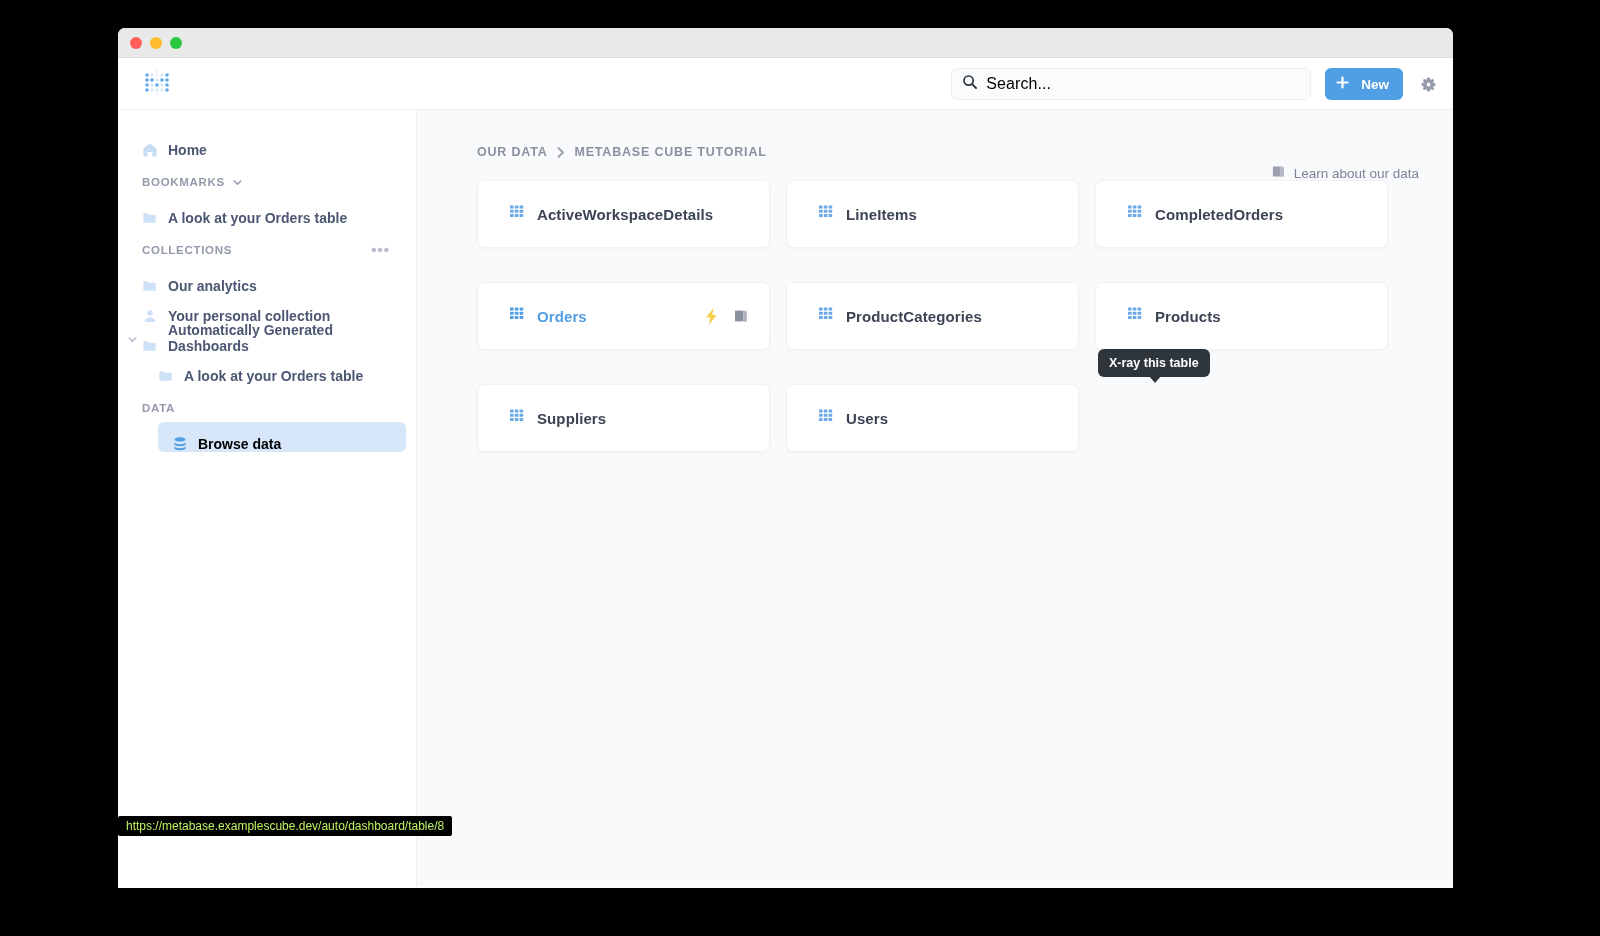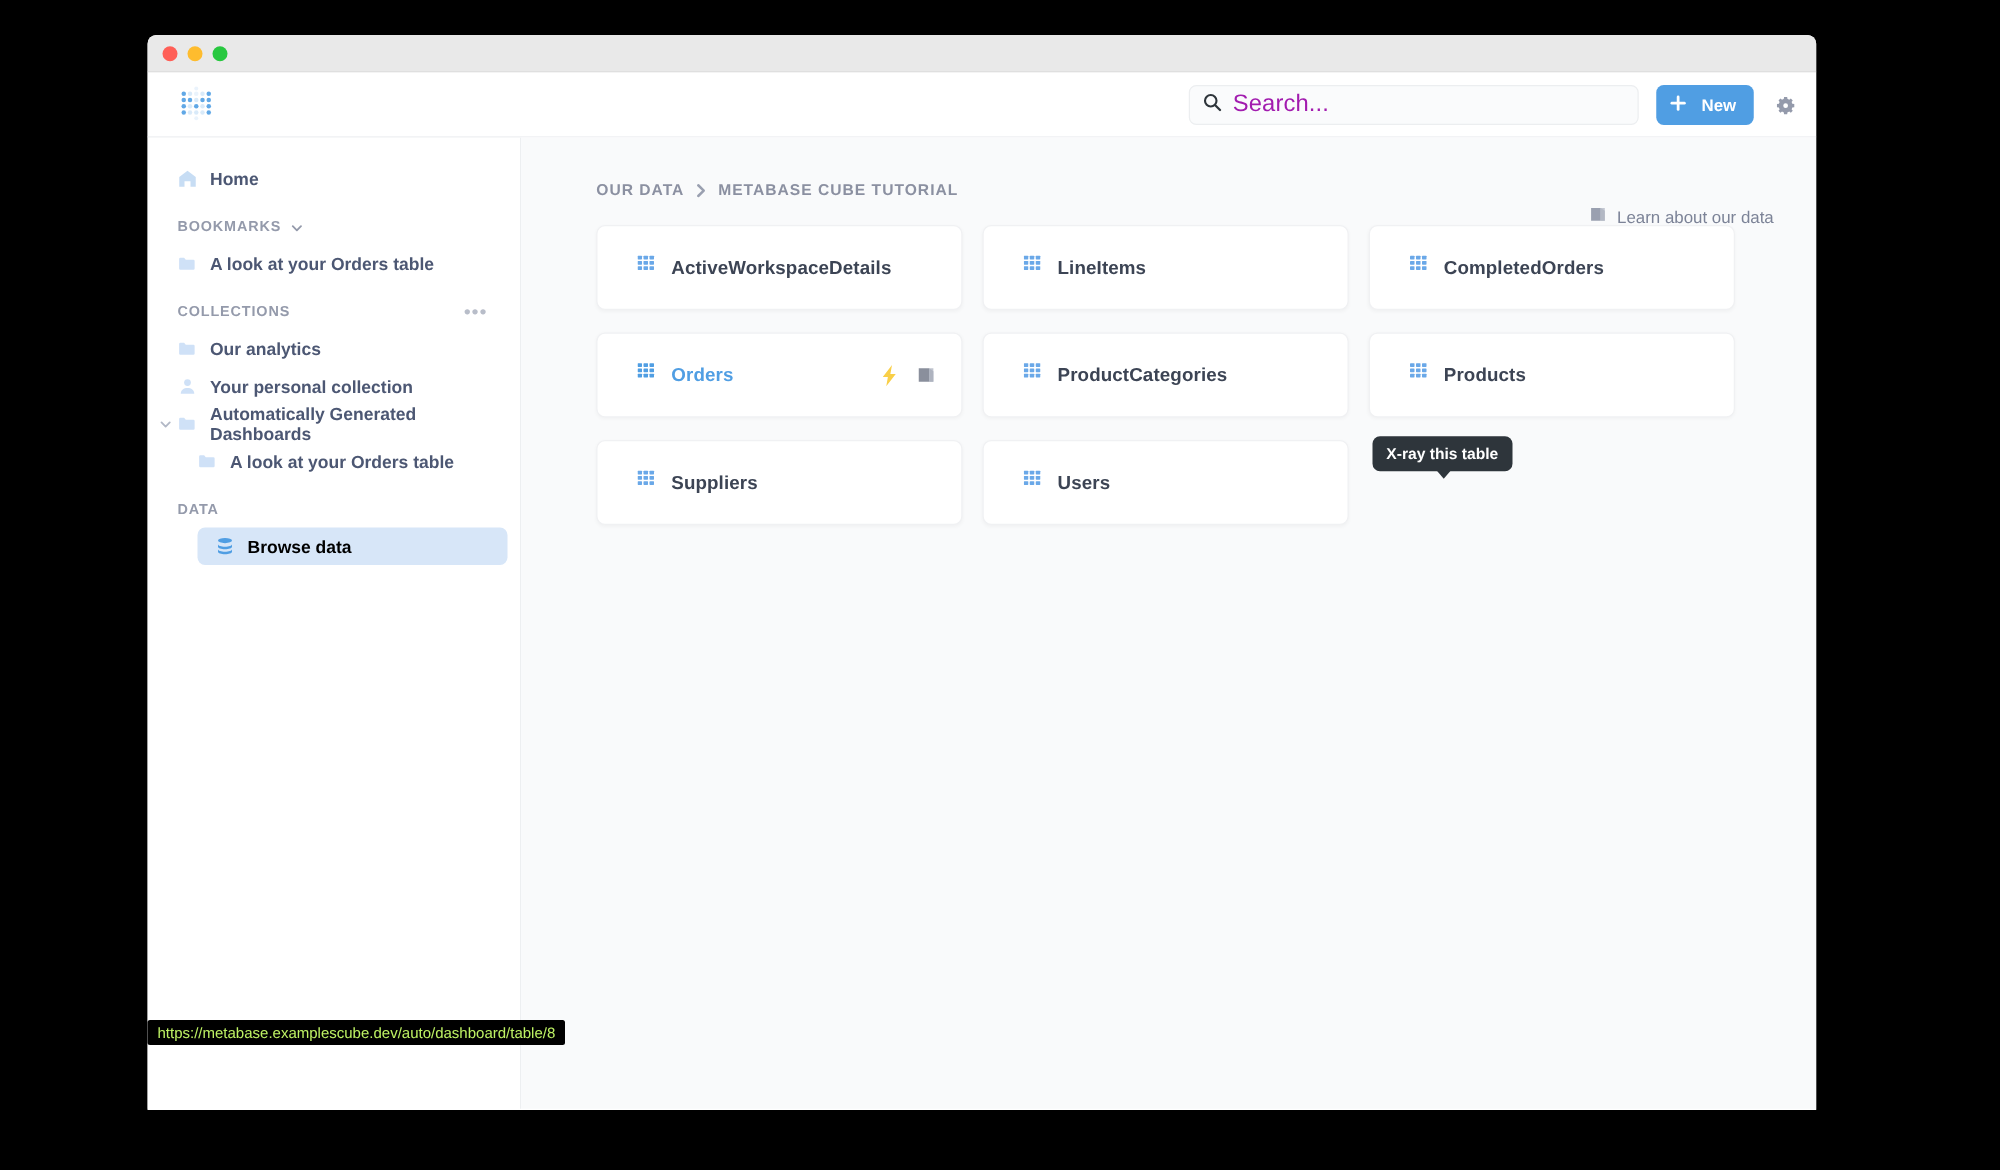--- a/index.html
+++ b/index.html
@@ -48,21 +48,21 @@
   }
   #searchbox {
     width: 360px; height: 32px;
     background: #fafbfc;
     border: 1px solid #eceef0;
     border-radius: 6px;
     display: flex; align-items: center;
     padding: 0 10px; gap: 8px;
   }
   #searchbox .ph {
-    font-size: 19px; color: #a21caf; letter-spacing: .1px;
+    font-size: 16px; color: #000000; letter-spacing: .1px;
   }
   #newbtn {
     height: 32px; background: #509ee3; color: #fff;
     border: none; border-radius: 6px;
     display: flex; align-items: center; gap: 12px;
     padding: 0 14px 0 11px;
     font-size: 13.5px; font-weight: 700;
     font-family: "Liberation Sans", sans-serif;
     cursor: pointer;
   }
@@ -75,21 +75,21 @@
     border-right: 1px solid #edeff1;
     padding-top: 18px;
   }
   #content {
     flex: 1; background: #f9fafb;
     position: relative;
   }
 
   
   .nav-row {
-    display: flex; align-items: center;
+    display: flex; align-items: flex-end;
     height: 30px; margin: 0 10px;
     padding-left: 14px;
     border-radius: 6px;
     gap: 10px;
     cursor: pointer;
     font-size: 14px;
     color: #4c5773;
     font-weight: 700;
   }
   .nav-row.indent  { padding-left: 30px; }
@@ -127,21 +127,21 @@
   }
   .crumb-sep { margin: 0 8px; display: flex; align-items: center; }
   #learnlink {
     margin-left: auto; display: flex; align-items: center; gap: 8px;
     font-size: 13.5px; color: #7c8397; cursor: pointer; margin-top: 42px;
   }
 
   #cardgrid {
     display: flex; flex-wrap: wrap;
     margin: 8px 34px 0 60px;
-    gap: 18px 16px;
+    gap: 34px 16px;
     text-align: center;
   }
   .tcard {
     width: 293px; height: 68px;
     background: #ffffff;
     border: 1px solid #f0f1f3;
     border-radius: 7px;
     box-shadow: 0 1px 3px rgba(0,0,0,0.035);
     display: flex; align-items: center;
     padding: 0 20px 0 32px;

